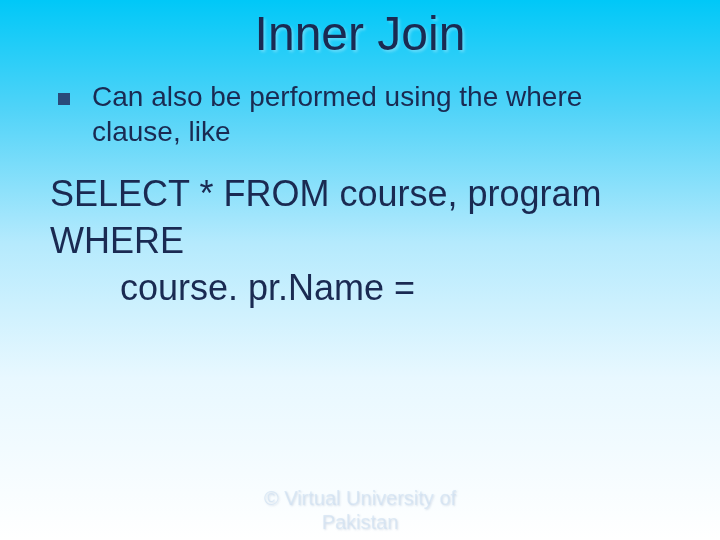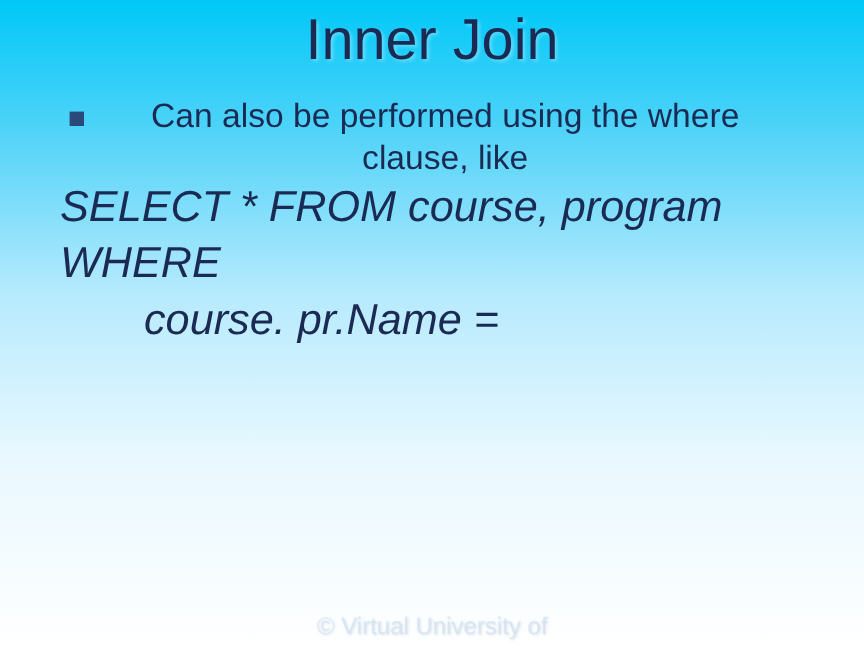--- a/index.html
+++ b/index.html
@@ -22,41 +22,41 @@
     padding-top: 6px;
     padding-bottom: 18px;
     font-family: "Trebuchet MS", Tahoma, sans-serif;
     text-shadow: 2px 2px 3px rgba(255,255,255,0.3);
   }
   .bullet-row {
     display: flex;
     align-items: flex-start;
     padding-left: 18px;
     padding-right: 30px;
-    text-align: center;
+    margin-bottom: 22px;
   }
   .bullet-icon {
     flex: 0 0 auto;
     width: 12px;
     height: 12px;
     background: #2a4a7a;
     margin-top: 14px;
     margin-right: 22px;
   }
   .bullet-text {
     font-size: 28px;
     line-height: 1.25;
   }
   .sql-block {
     font-size: 36px;
     line-height: 1.3;
     padding-left: 10px;
     padding-right: 10px;
   }
-  .sql-line { display: block; font-style: italic; }
+  .sql-line { display: block; }
   .sql-indent1 { padding-left: 70px; }
   .sql-indent2 { padding-left: 30px; }
   .footer {
     position: absolute;
     left: 0;
     right: 0;
     bottom: 6px;
     text-align: center;
     font-size: 20px;
     line-height: 1.2;
@@ -77,15 +77,16 @@
   </div>
 
   <div class="sql-block">
     <span class="sql-line">SELECT * FROM course, program</span>
     <span class="sql-line">WHERE</span>
     <span class="sql-line sql-indent1">course. pr.Name =</span>
   </div>
 
   <div class="footer">
     <div>© Virtual University of</div>
+    <div>Pakistan</div>
   </div>
 
 </div>
 
 </body></html>

